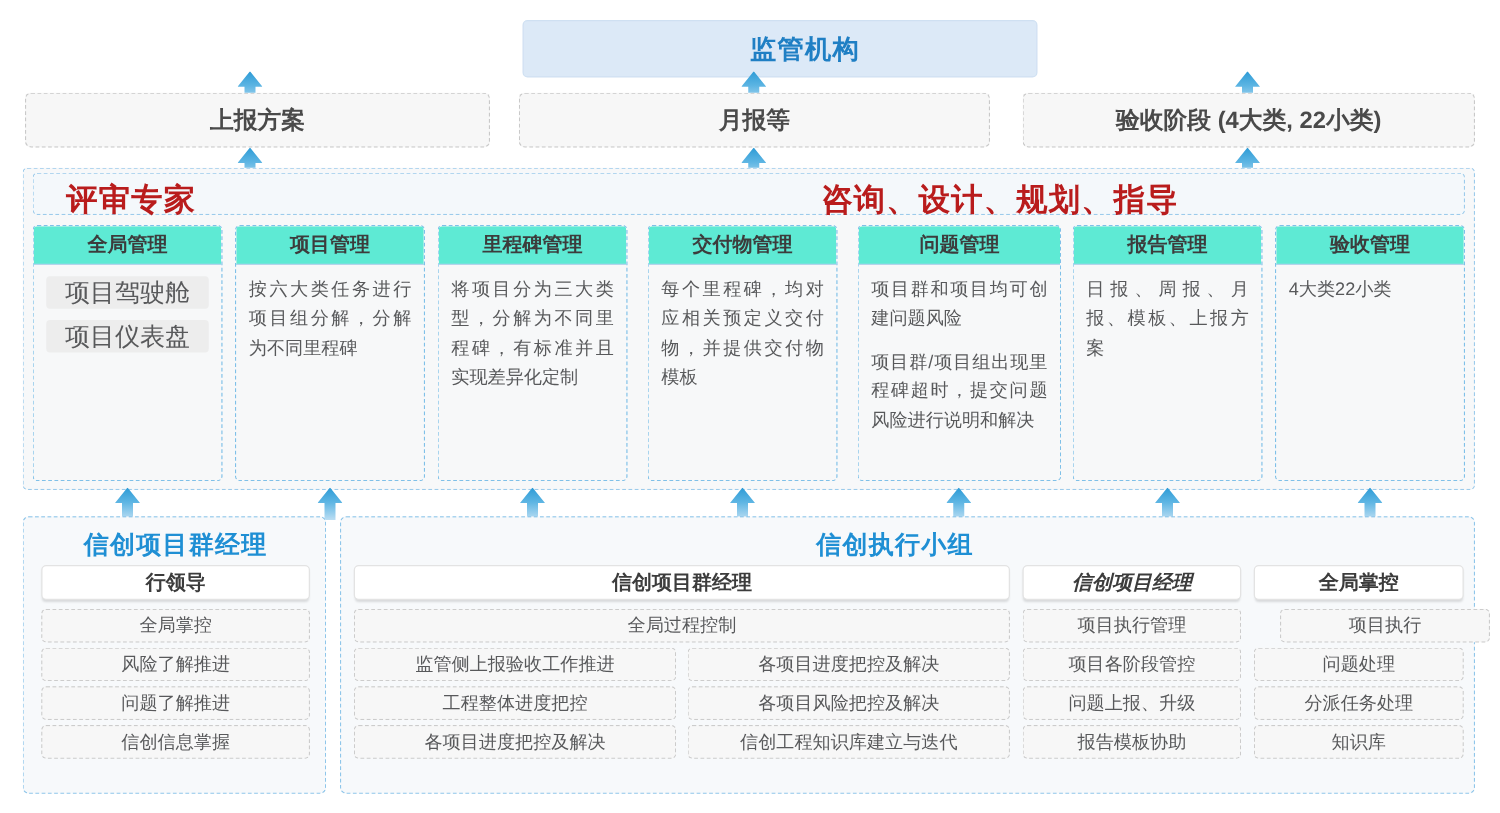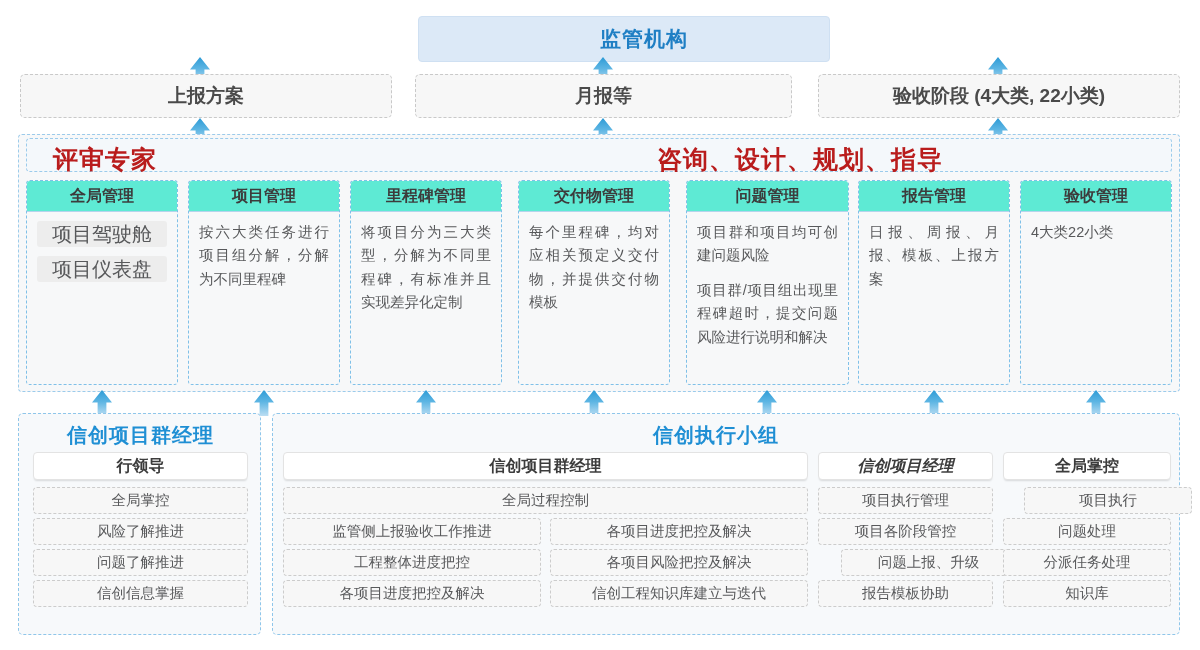--- a/index.html
+++ b/index.html
@@ -244,21 +244,21 @@
     <div class="dchip" style="left:10px;top:135px;width:258px;">工程整体进度把控</div>
     <div class="dchip" style="left:10px;top:166px;width:258px;">各项目进度把控及解决</div>
 
     <div class="dchip" style="left:277px;top:104px;width:258px;">各项目进度把控及解决</div>
     <div class="dchip" style="left:277px;top:135px;width:258px;">各项目风险把控及解决</div>
     <div class="dchip" style="left:277px;top:166px;width:258px;">信创工程知识库建立与迭代</div>
 
     <div class="white-head" style="left:545px;top:38px;width:175px;font-style:italic;">信创项目经理</div>
     <div class="dchip" style="left:545px;top:73px;width:175px;">项目执行管理</div>
     <div class="dchip" style="left:545px;top:104px;width:175px;">项目各阶段管控</div>
-    <div class="dchip" style="left:545px;top:135px;width:175px;margin-left:23px;">问题上报、升级</div>
+    <div class="dchip" style="left:545px;top:135px;width:175px;">问题上报、升级</div>
     <div class="dchip" style="left:545px;top:166px;width:175px;">报告模板协助</div>
 
     <div class="white-head" style="left:730px;top:38px;width:168px;">全局掌控</div>
     <div class="dchip" style="left:730px;top:73px;width:168px;margin-left:21px;">项目执行</div>
     <div class="dchip" style="left:730px;top:104px;width:168px;">问题处理</div>
     <div class="dchip" style="left:730px;top:135px;width:168px;">分派任务处理</div>
     <div class="dchip" style="left:730px;top:166px;width:168px;">知识库</div>
   </div>
 
 </div>

